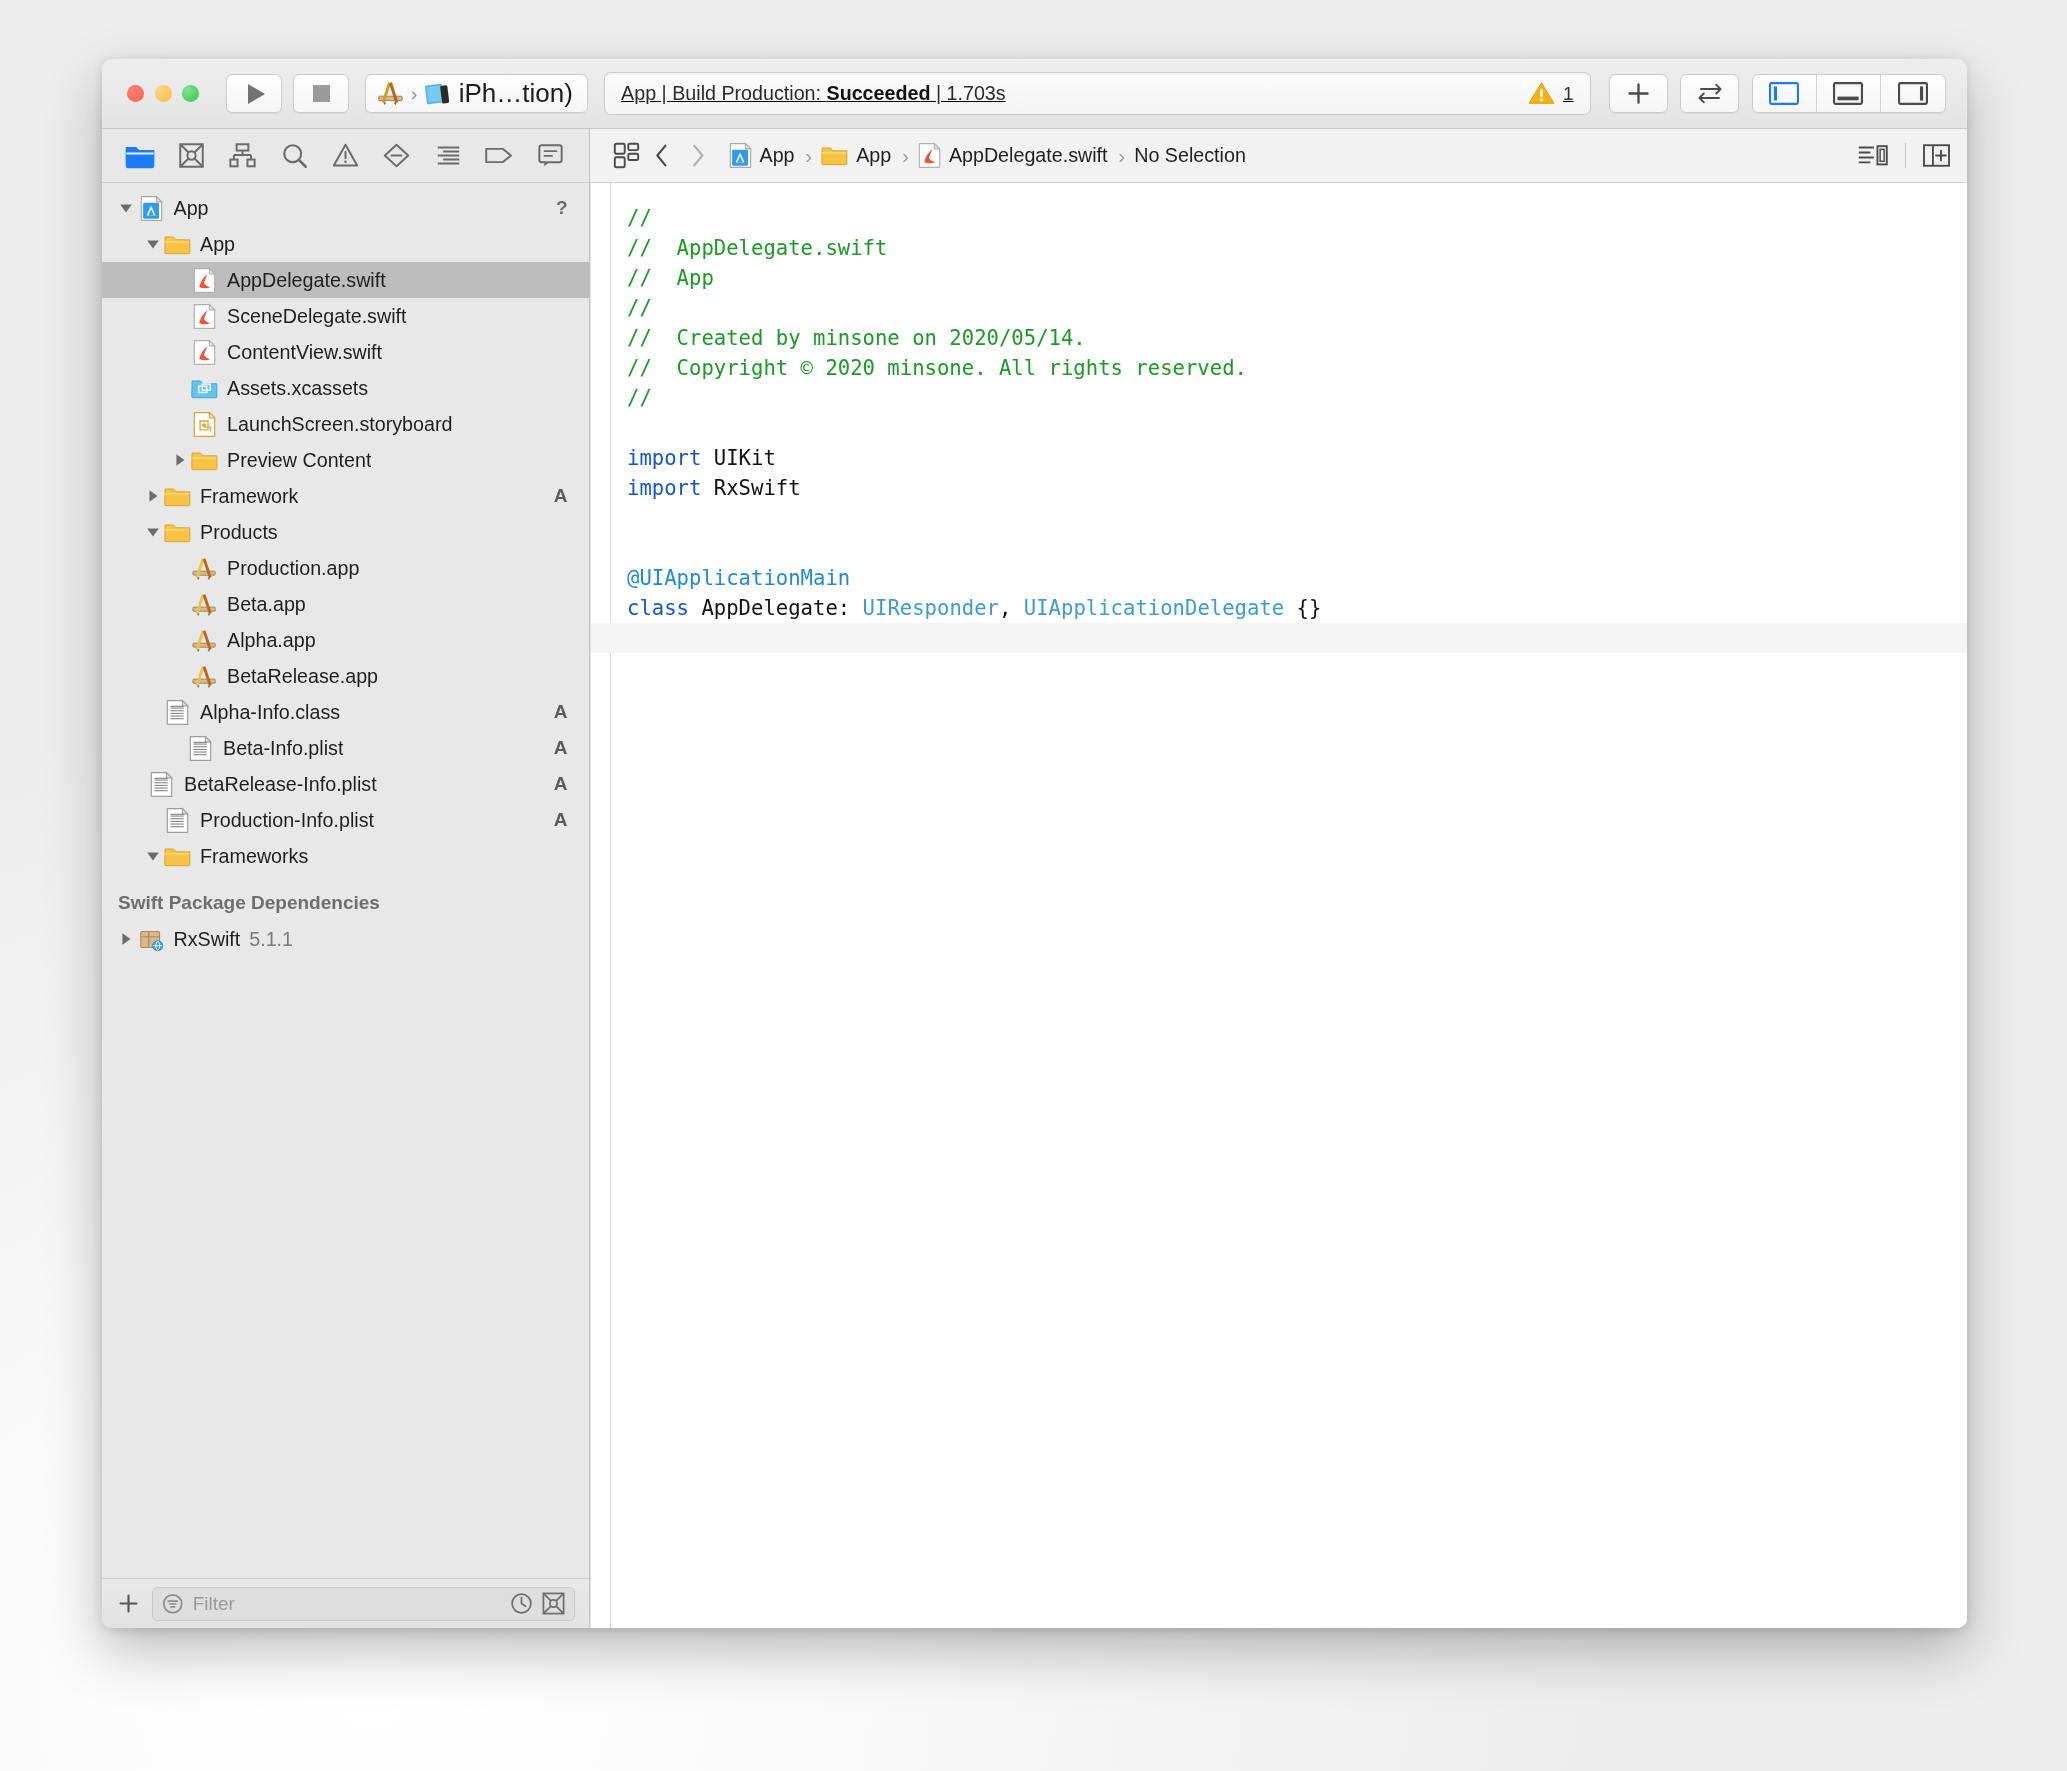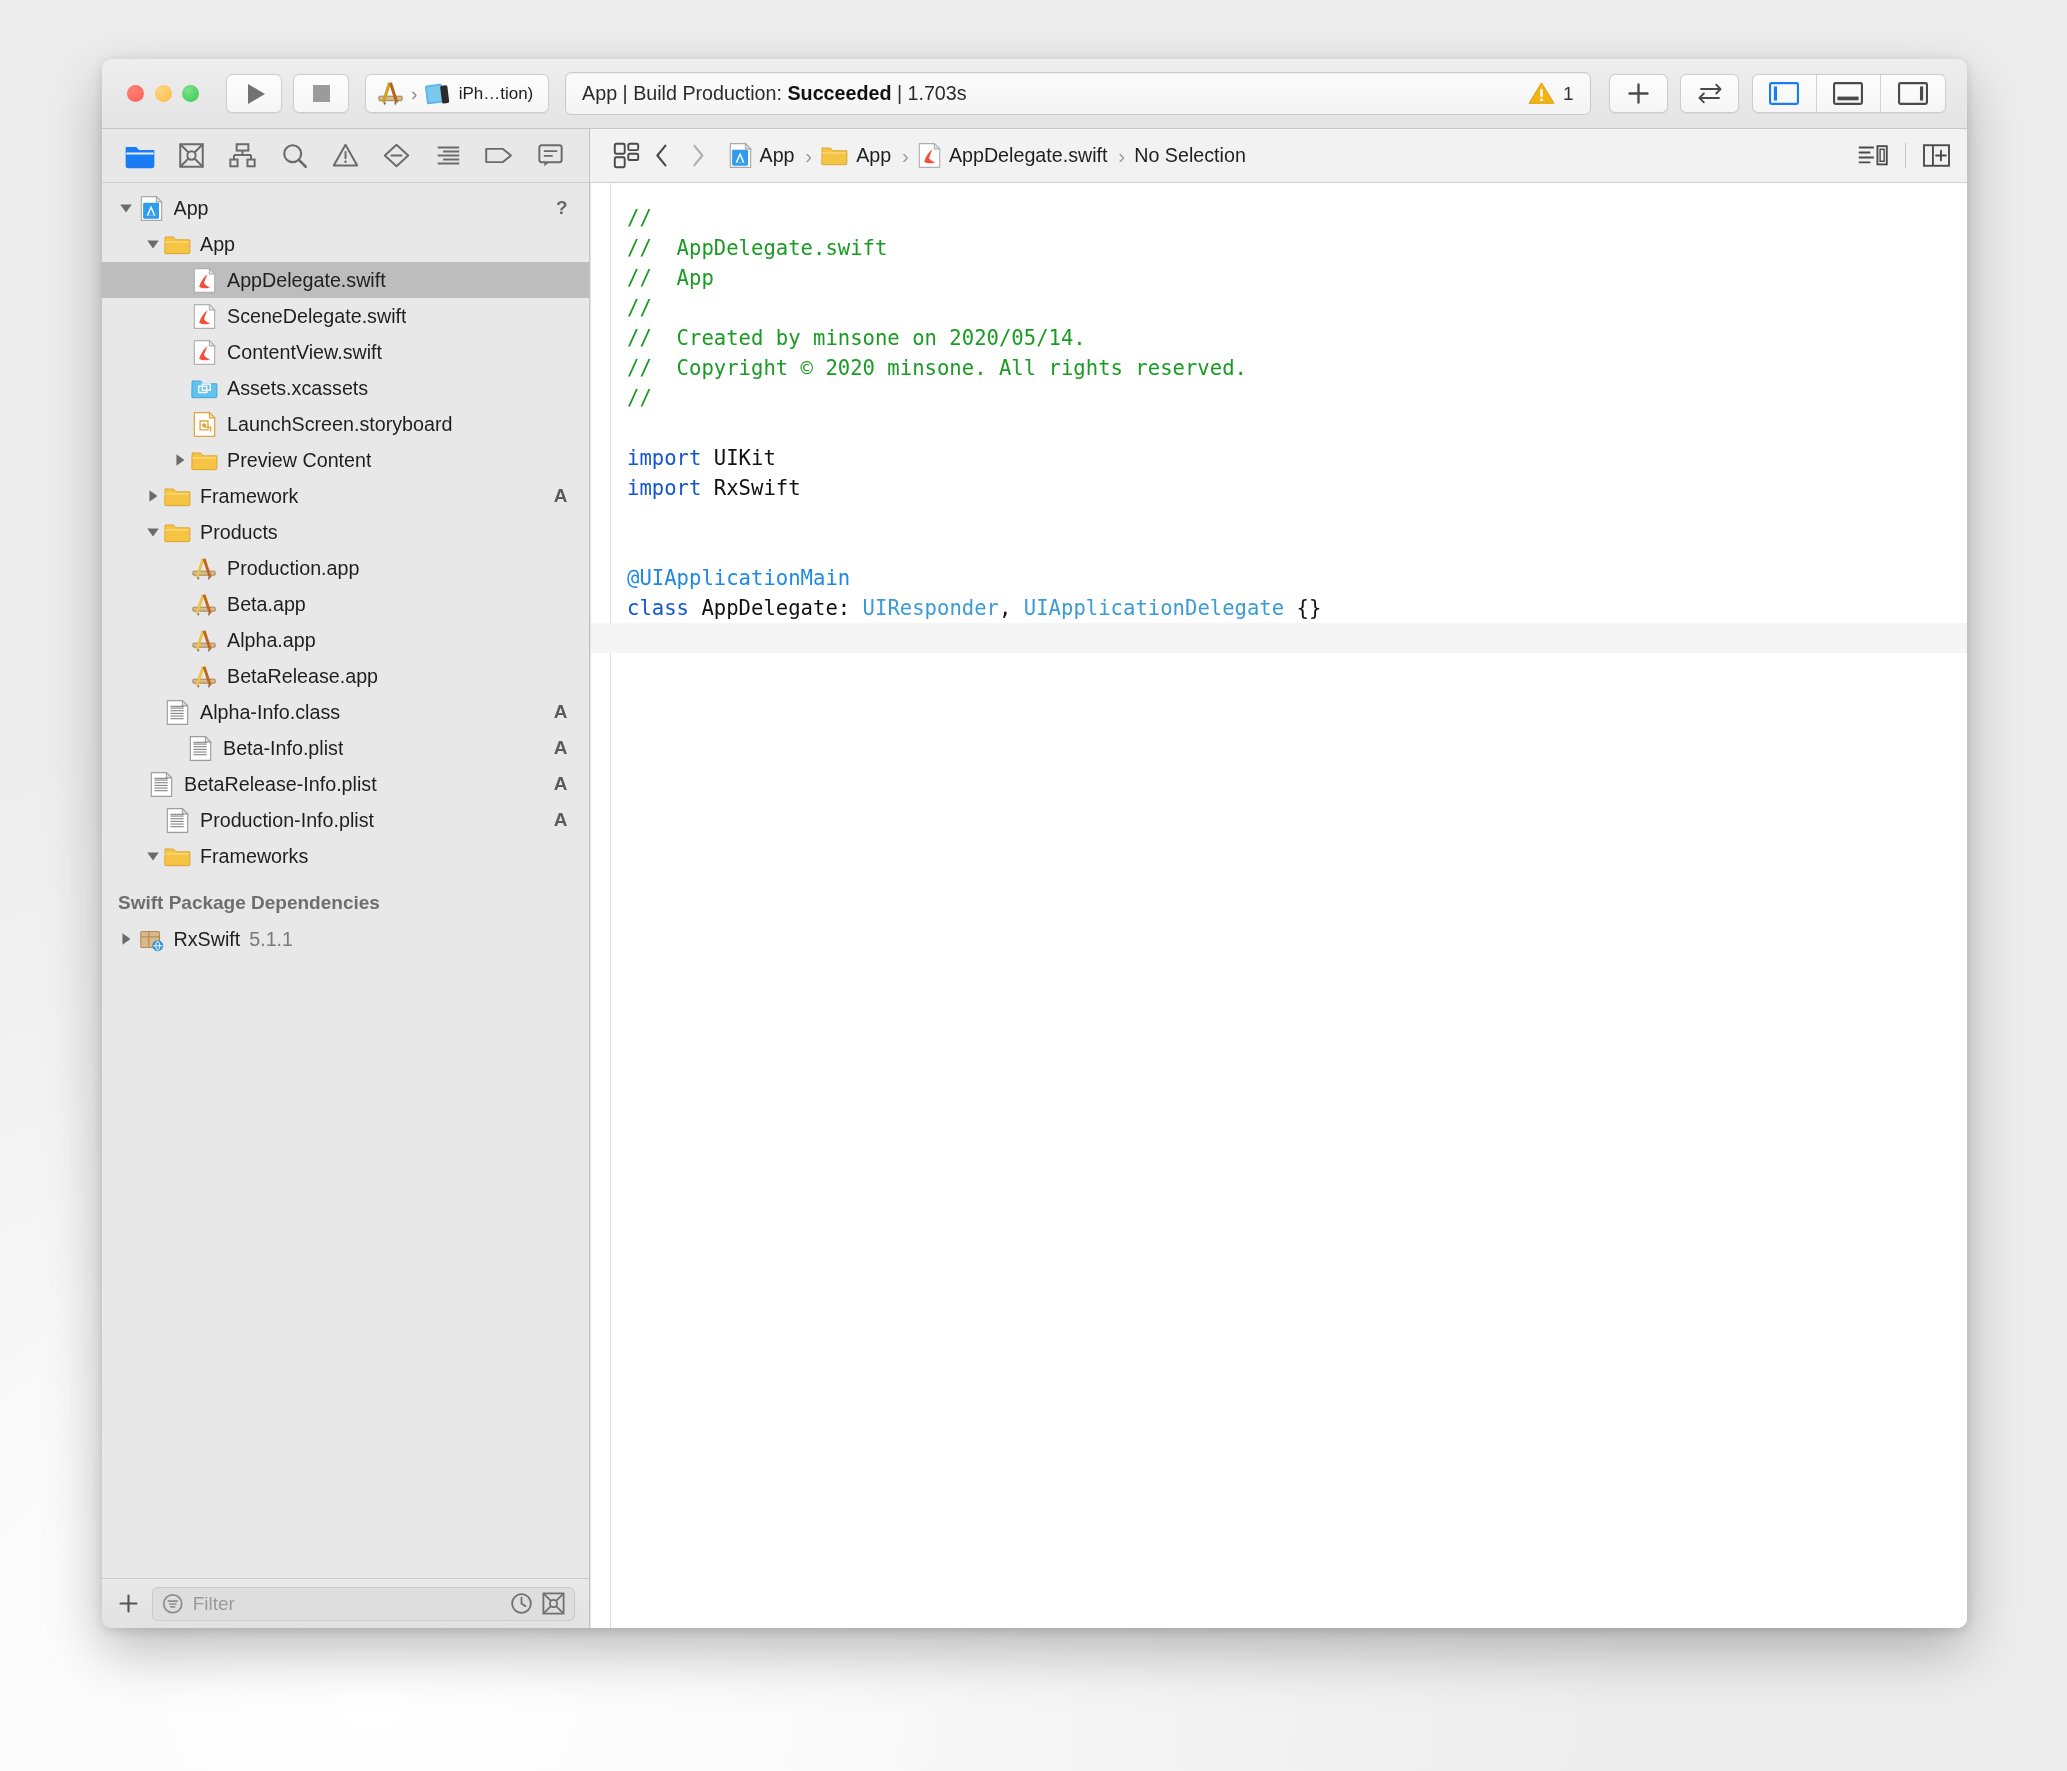--- a/index.html
+++ b/index.html
@@ -84,34 +84,35 @@
     display: flex;
     align-items: center;
     gap: 7.2px;
     background: linear-gradient(180deg, #fdfdfd, #f6f6f6);
     border: 0.9px solid #cccccc;
     border-radius: 6.3px;
     box-shadow: 0 0.9px 0.9px rgba(0,0,0,0.06);
     margin-right: 16px;
   }
   .scheme-sep { color: #8a8a8a; font-size: 19px; }
-  .scheme-text { font-size: 17px; color: #1d1d1d; white-space: nowrap; }
+  .scheme-text { font-size: 26px; color: #1d1d1d; white-space: nowrap; }
 
   .status-field {
     flex: 1;
     height: 43px;
     background: linear-gradient(180deg, #fbfbfb, #f4f4f4);
     border: 0.9px solid #cacaca;
     border-radius: 6.3px;
     display: flex;
     align-items: center;
     padding: 0 16px;
     box-shadow: inset 0 0.9px 1.8px rgba(0,0,0,0.05);
     margin-right: 18px;
     min-width: 0;
+    text-decoration: underline;
   }
   .status-text { font-size: 19.7px; color: #2b2b2b; white-space: nowrap; }
   .status-text b { font-weight: bold; color: #111; }
   .status-spacer { flex: 1; }
   .warn-group { display: flex; align-items: center; gap: 8px; }
   .warn-count { font-size: 19px; color: #333; }
 
   .tb-right { display: flex; align-items: center; gap: 12.5px; margin-left: auto; }
   .tb-plus { width: 59px; }
   .tb-swap { width: 59px; }

